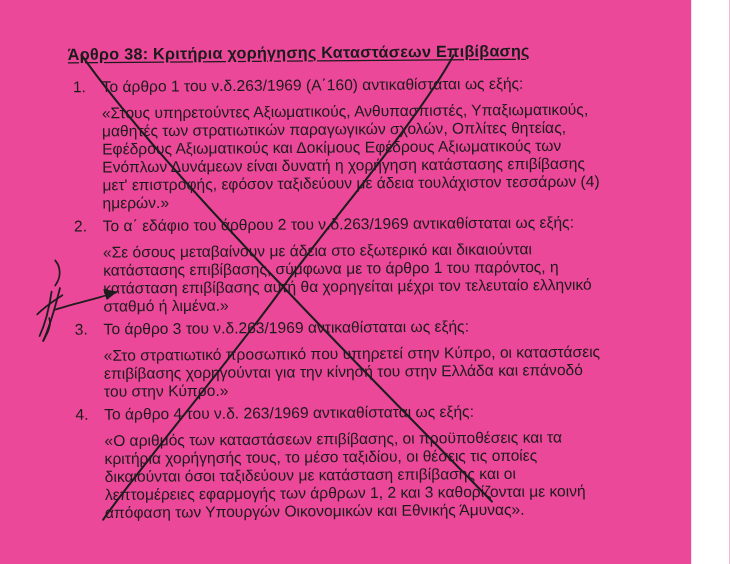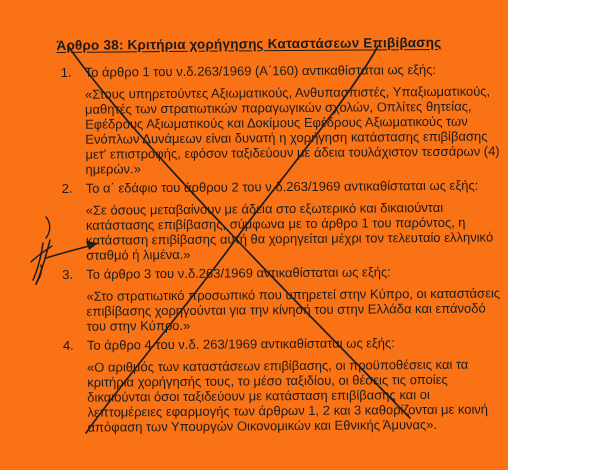--- a/index.html
+++ b/index.html
@@ -4,22 +4,22 @@
 <style>
   html,body{margin:0;padding:0;}
   body{
     width:608px;height:470px;
     background:#ffffff;
     font-family:"Liberation Sans","DejaVu Sans",sans-serif;
     overflow:hidden;
     position:relative;
   }
   .page{
-    position:absolute;left:0;top:0;width:508px;height:470px;
-    background:#f97316;
+    position:absolute;left:0;top:0;width:576px;height:470px;
+    background:#ec4899;
   }
   .doc{
     position:absolute;left:62px;top:36px;width:500px;
     color:#1b1b1b;
     transform:rotate(-0.45deg);
     transform-origin:240px 200px;
   }
   .title{
     font-size:13.5px;font-weight:bold;line-height:15px;
     text-decoration:underline;

